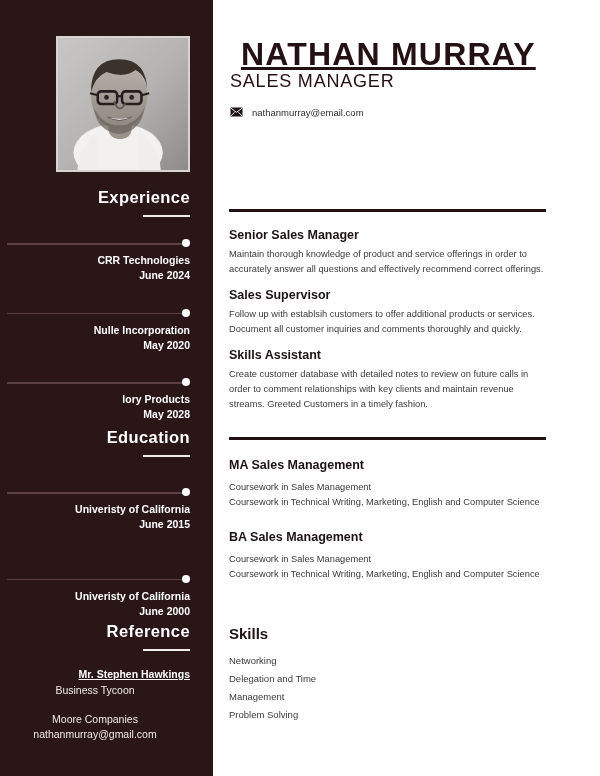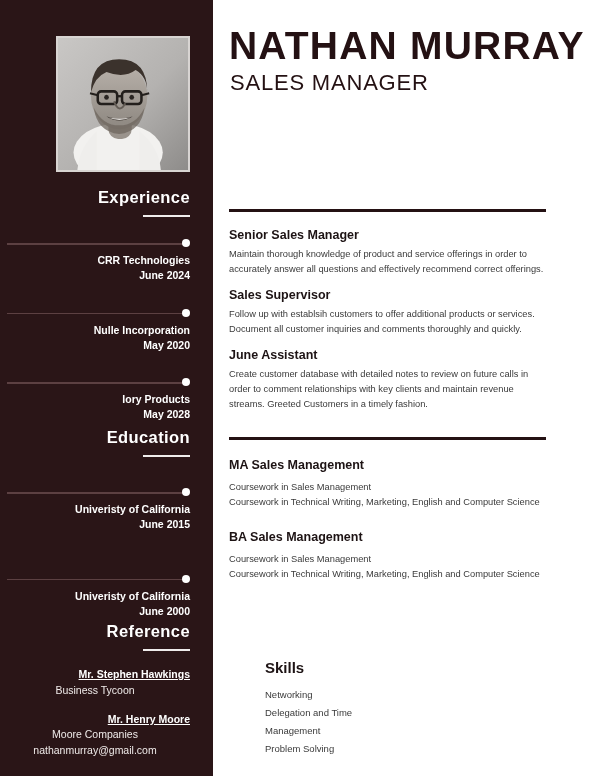--- a/index.html
+++ b/index.html
@@ -134,34 +134,35 @@
     top: 0;
     width: 387px;
     height: 776px;
     background: #ffffff;
     box-sizing: border-box;
   }
   .name {
     position: absolute;
     left: 16px;
     top: 26px;
-    margin: 0;
-    font-size: 39px;
+    margin: 12px;
+    font-size: 32px;
     font-weight: 700;
     letter-spacing: 1.2px;
     color: #241113;
     line-height: 1;
     white-space: nowrap;
+    text-decoration: underline;
   }
   .role {
     position: absolute;
     left: 17px;
     top: 72px;
     margin: 0;
-    font-size: 22px;
+    font-size: 18px;
     font-weight: 400;
     letter-spacing: 0.8px;
     color: #241113;
     line-height: 1;
   }
 
   .contact {
     position: absolute;
     left: 17px;
     top: 106px;
@@ -323,51 +324,60 @@
     <div class="side-section" style="top:622px;">
       <div class="side-heading">Reference</div>
       <div class="side-heading-rule"></div>
 
       <div class="ref-entry" style="margin-top:16px;">
         <div class="ref-name">Mr. Stephen Hawkings</div>
         <div class="ref-detail">Business Tycoon</div>
       </div>
 
       <div class="ref-entry">
-        <div class="ref-name">Mr. Henry Moore</div>
         <div class="ref-detail">Moore Companies</div>
         <div class="ref-detail">nathanmurray@gmail.com</div>
       </div>
     </div>
 
   </div>
 
   <div class="main">
 
     <h1 class="name">NATHAN MURRAY</h1>
     <div class="role">SALES MANAGER</div>
 
     <div class="contact">
 
 
+      <div class="contact-row">
+        <span class="contact-icon">
+          <svg width="13" height="10" viewBox="0 0 13 10">
+            <rect x="0.5" y="0.5" width="12" height="9" rx="0.5" fill="#1d1314"></rect>
+            <path d="M0.9 1.1 L6.5 5.3 L12.1 1.1" fill="none" stroke="#ffffff" stroke-width="0.9"></path>
+            <path d="M0.9 8.9 L4.7 5.2 M12.1 8.9 L8.3 5.2" fill="none" stroke="#ffffff" stroke-width="0.9"></path>
+          </svg>
+        </span>
+        <span class="contact-text">nathanmurray@email.com</span>
+      </div>
     </div>
 
     <div class="rule-thick" style="top:209px;"></div>
 
     <div class="sec-block" style="top:228px;">
       <div class="item">
         <div class="item-title">Senior Sales Manager</div>
         <p class="item-body">Maintain thorough knowledge of product and service offerings in order to accurately answer all questions and effectively recommend correct offerings.</p>
       </div>
       <div class="item">
         <div class="item-title">Sales Supervisor</div>
         <p class="item-body">Follow up with establsih customers to offer additional products or services. Document all customer inquiries and comments thoroughly and quickly.</p>
       </div>
       <div class="item">
-        <div class="item-title">June Assistant</div>
+        <div class="item-title">Skills Assistant</div>
         <p class="item-body">Create customer database with detailed notes to review on future calls in order to comment relationships with key clients and maintain revenue streams. Greeted Customers in a timely fashion.</p>
       </div>
     </div>
 
     <div class="rule-thick" style="top:437px;"></div>
 
     <div class="sec-block" style="top:458px;">
       <div class="item" style="margin-bottom:20px;">
         <div class="item-title" style="margin-bottom:7px;">MA Sales Management</div>
         <p class="item-body">
@@ -377,21 +387,21 @@
       </div>
       <div class="item">
         <div class="item-title" style="margin-bottom:7px;">BA Sales Management</div>
         <p class="item-body">
           <span class="item-body-line">Coursework in Sales Management</span>
           <span>Coursework in Technical Writing, Marketing, English and Computer Science</span>
         </p>
       </div>
     </div>
 
-    <div class="sec-block" style="top:660px;margin-left:36px;">
+    <div class="sec-block" style="top:626px;">
       <div class="skills-title">Skills</div>
       <div class="skill-line">Networking</div>
       <div class="skill-line">Delegation and Time</div>
       <div class="skill-line">Management</div>
       <div class="skill-line">Problem Solving</div>
     </div>
 
   </div>
 </div>
 

